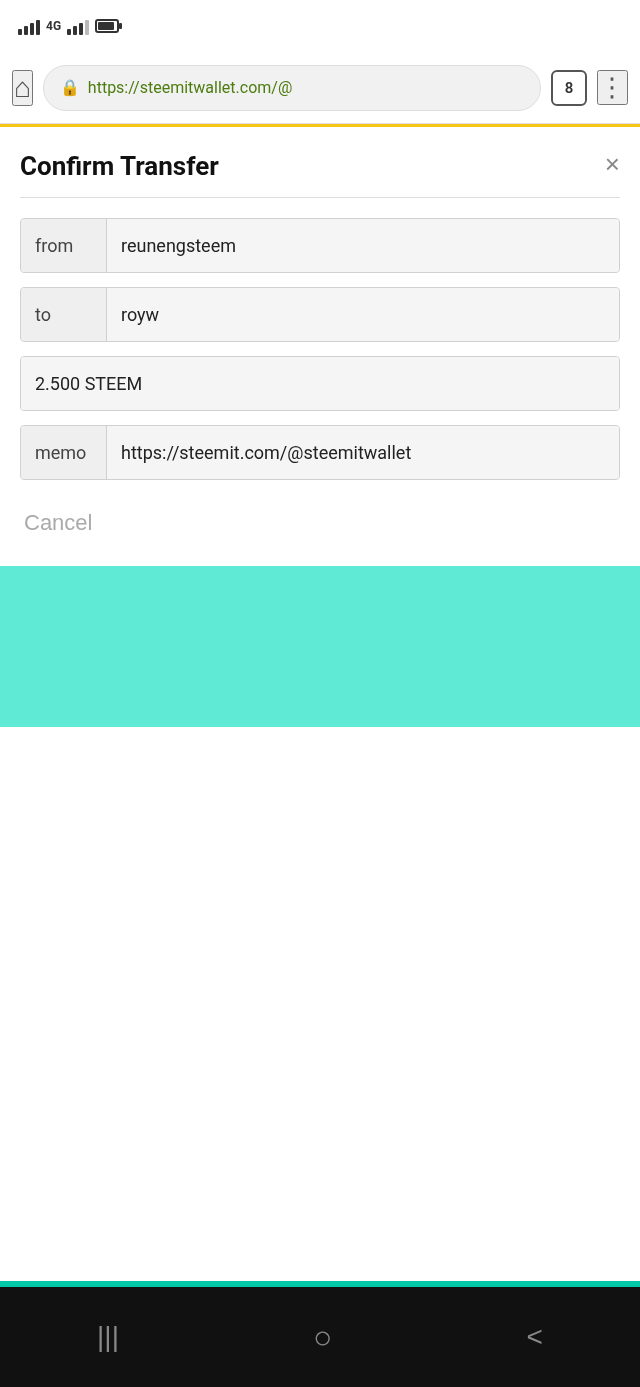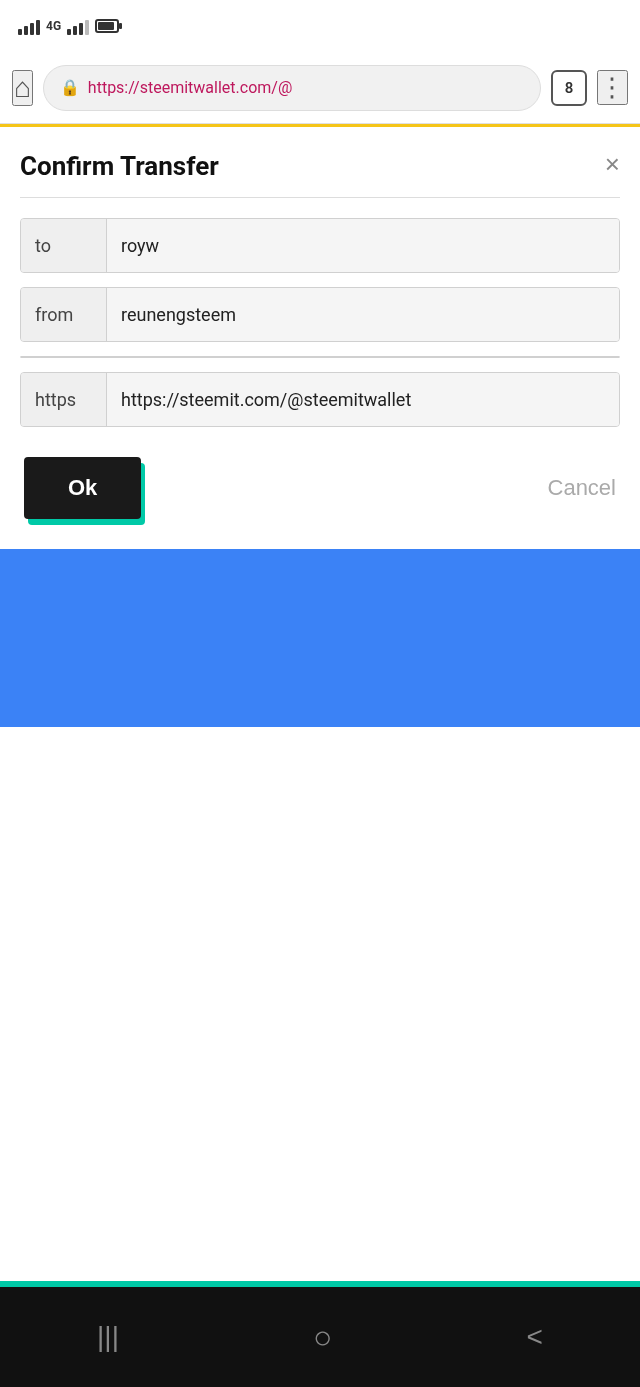--- a/index.html
+++ b/index.html
@@ -65,21 +65,21 @@
       padding: 0 16px;
       gap: 8px;
       border: 1px solid #ddd;
     }
     .url-lock {
       color: #22a855;
       font-size: 16px;
     }
     .url-text {
       font-size: 16px;
-      color: #be185d;
+      color: #4d7c0f;
       white-space: nowrap;
       overflow: hidden;
       text-overflow: ellipsis;
     }
     .tab-count {
       width: 36px;
       height: 36px;
       border: 2px solid #555;
       border-radius: 6px;
       display: flex;
@@ -187,21 +187,21 @@
     .cancel-btn {
       background: none;
       border: none;
       font-size: 22px;
       color: #aaa;
       cursor: pointer;
     }
 
     
     .main-content {
-      background: #3b82f6;
+      background: #5eead4;
       min-height: 600px;
     }
 
     
     .bottom-teal {
       width: 100%;
       height: 6px;
       background: #00c9a7;
       position: absolute;
       bottom: 100px;
@@ -292,50 +292,52 @@
 
 <div class="main-content">
 
   <div class="dialog">
     <h2 class="dialog-title">Confirm Transfer</h2>
     <button class="dialog-close">×</button>
     <div class="dialog-divider"></div>
 
     <div class="form-row">
       <div class="form-label">
+        <span>from</span>
+      </div>
+      <div class="form-value">
+        <span>reunengsteem</span>
+      </div>
+    </div>
+
+    <div class="form-row">
+      <div class="form-label">
         <span>to</span>
       </div>
       <div class="form-value">
         <span>royw</span>
       </div>
     </div>
 
     <div class="form-row">
-      <div class="form-label">
-        <span>from</span>
-      </div>
       <div class="form-value">
-        <span>reunengsteem</span>
-      </div>
-    </div>
-
-    <div class="form-row">
+        <span>2.500 STEEM</span>
+      </div>
     </div>
 
     <div class="form-row">
       <div class="form-label">
-        <span>https</span>
+        <span>memo</span>
       </div>
       <div class="form-value">
         <span>https://steemit.com/@steemitwallet</span>
       </div>
     </div>
 
     <div class="button-row">
-      <button class="ok-btn">Ok</button>
       <button class="cancel-btn">Cancel</button>
     </div>
   </div>
 
 </div>
 
 <div class="bottom-teal"></div>
 
 <div class="bottom-nav">
   <button class="nav-btn">|||</button>

